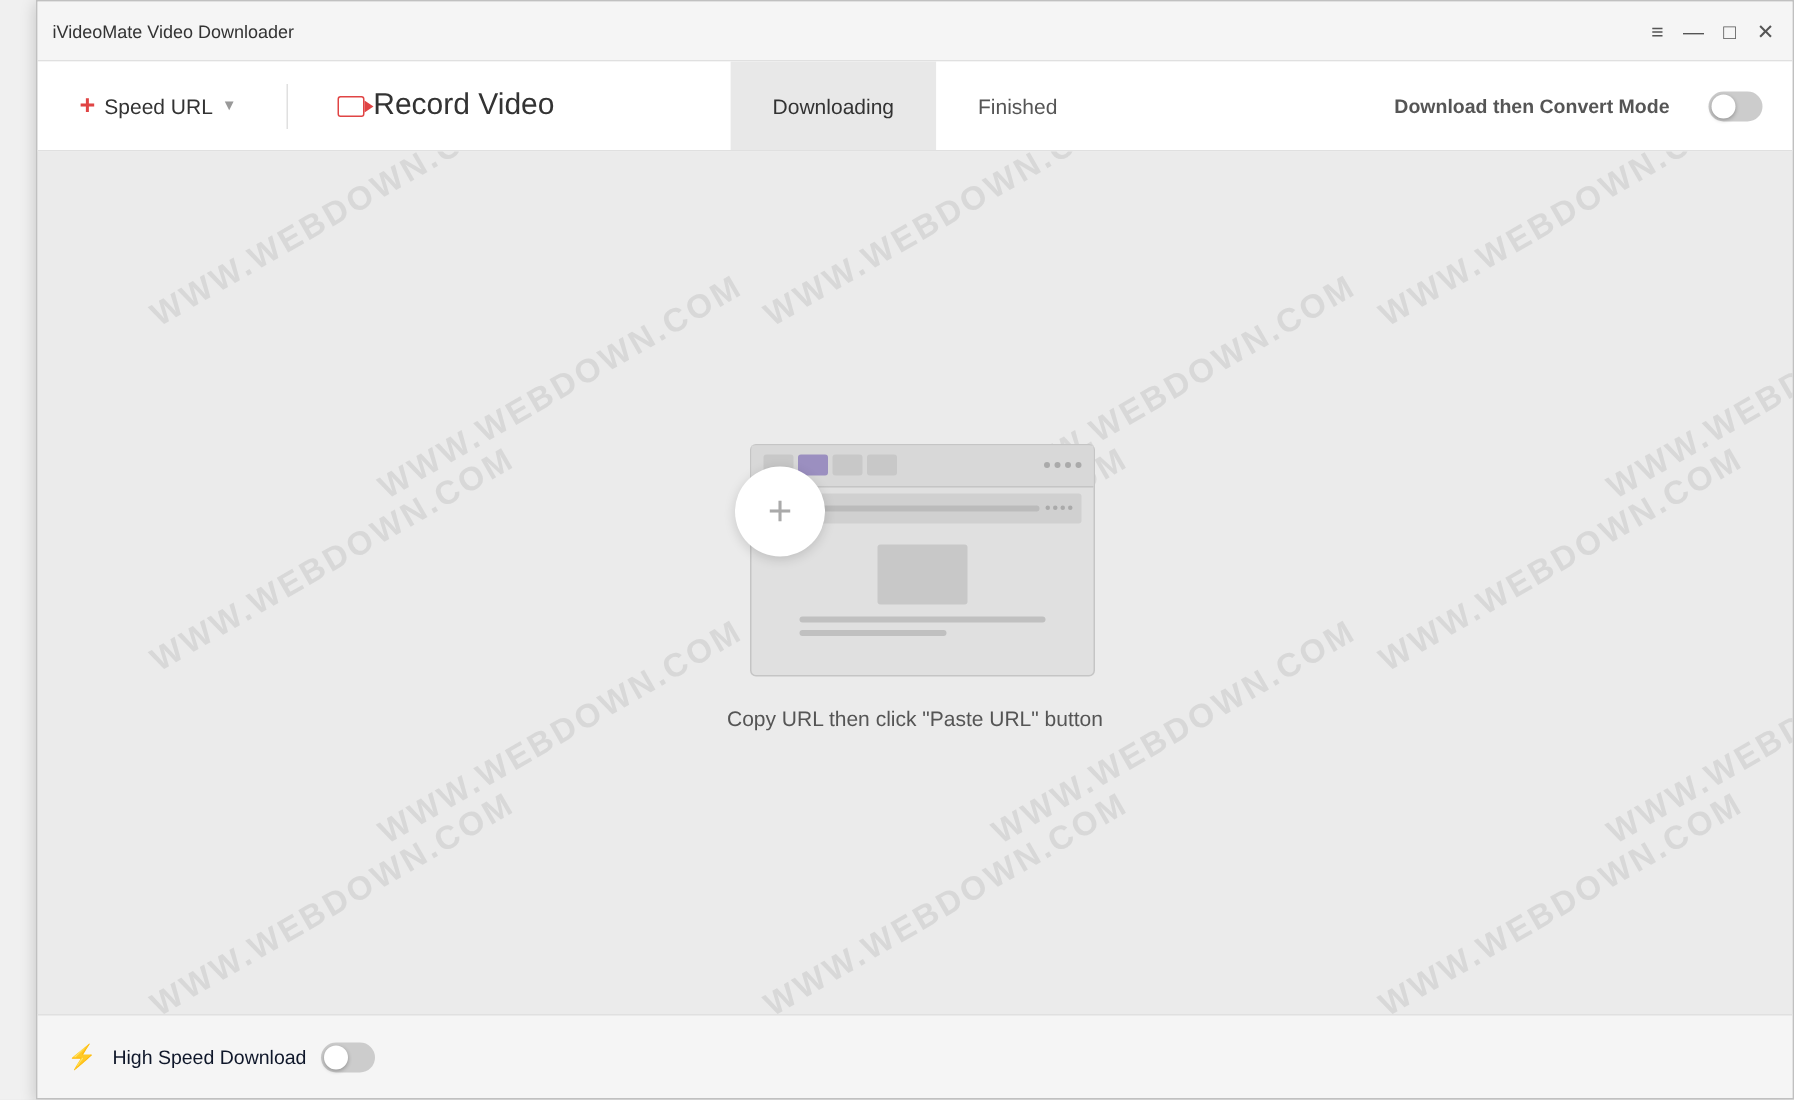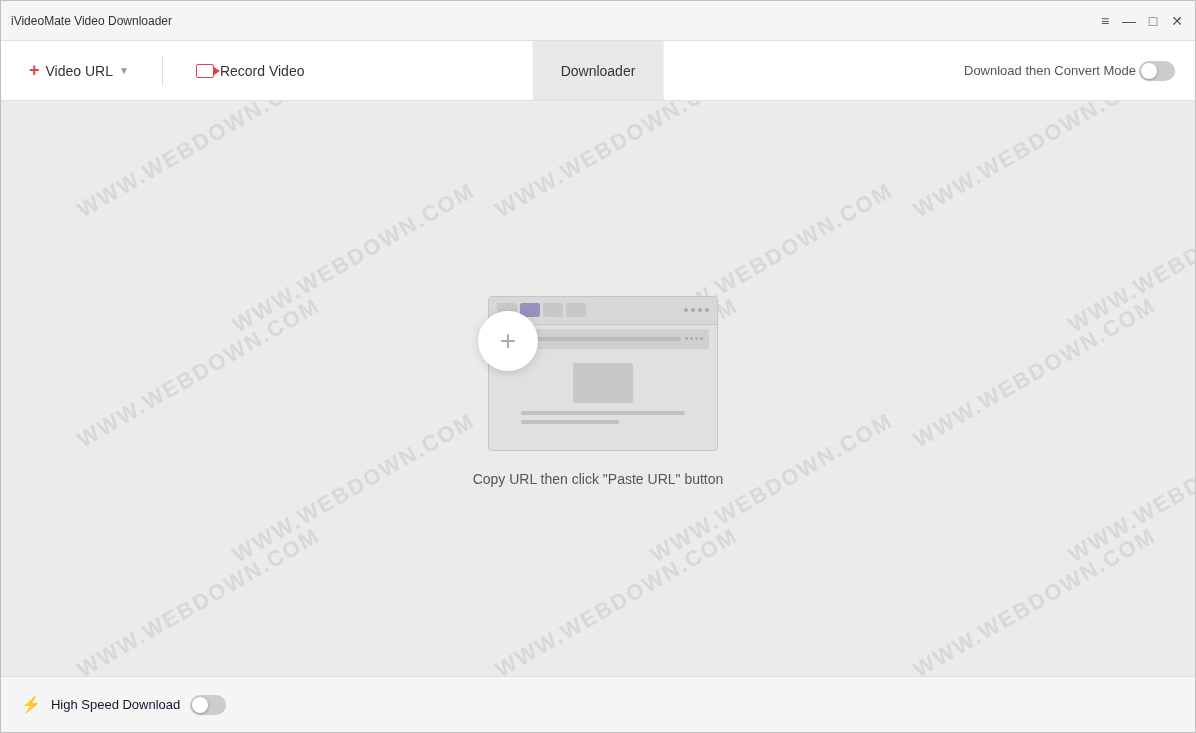--- a/index.html
+++ b/index.html
@@ -20,20 +20,21 @@
     .window {
       width: 1196px;
       height: 733px;
       background: #f5f5f5;
       border: 1px solid #c0c0c0;
       box-shadow: 0 2px 10px rgba(0,0,0,0.2);
       display: flex;
       flex-direction: column;
       position: relative;
       overflow: hidden;
+      margin-left: 24px;
     }
 
     
     .titlebar {
       height: 40px;
       background: #f5f5f5;
       display: flex;
       align-items: center;
       justify-content: space-between;
       padding: 0 10px;
@@ -105,21 +106,21 @@
     .paste-url-dropdown {
       color: #999;
       font-size: 10px;
     }
 
     .record-video-btn {
       display: flex;
       align-items: center;
       gap: 6px;
       cursor: pointer;
-      font-size: 14px;
+      font-size: 20px;
       color: #333;
       background: none;
       border: none;
       padding: 6px 8px;
     }
 
     .record-icon {
       width: 18px;
       height: 14px;
       border: 1.5px solid #e04444;
@@ -168,21 +169,22 @@
       background: #e8e8e8;
       color: #333;
       font-weight: 500;
     }
 
     
     .toolbar-right {
       margin-left: auto;
       display: flex;
       align-items: center;
-      gap: 3px;
+      gap: 26px;
+      font-weight: bold;
     }
 
     .mode-label {
       font-size: 13px;
       color: #555;
     }
 
     .toggle-switch {
       width: 36px;
       height: 20px;
@@ -461,33 +463,36 @@
       <button class="titlebar-btn">—</button>
       <button class="titlebar-btn">□</button>
       <button class="titlebar-btn">✕</button>
     </div>
   </div>
 
   <div class="toolbar">
     <div class="toolbar-left">
       <button class="paste-url-btn">
         <span class="plus-icon">+</span>
-        <span>Video URL</span>
+        <span>Speed URL</span>
         <span class="paste-url-dropdown">▼</span>
       </button>
       <div class="separator"></div>
       <button class="record-video-btn">
         <span class="record-icon"></span>
         <span>Record Video</span>
       </button>
     </div>
 
     <div class="tabs">
       <button class="tab active">
-        <span>Downloader</span>
+        <span>Downloading</span>
+      </button>
+      <button class="tab">
+        <span>Finished</span>
       </button>
     </div>
 
     <div class="toolbar-right">
       <span class="mode-label">Download then Convert Mode</span>
       <div class="toggle-switch">
         <div class="knob"></div>
       </div>
     </div>
   </div>

